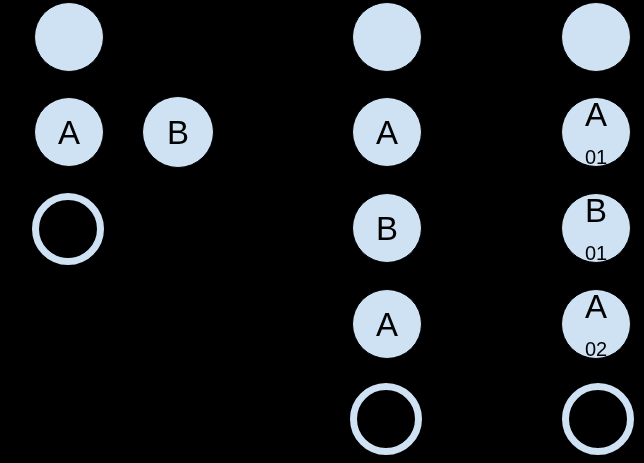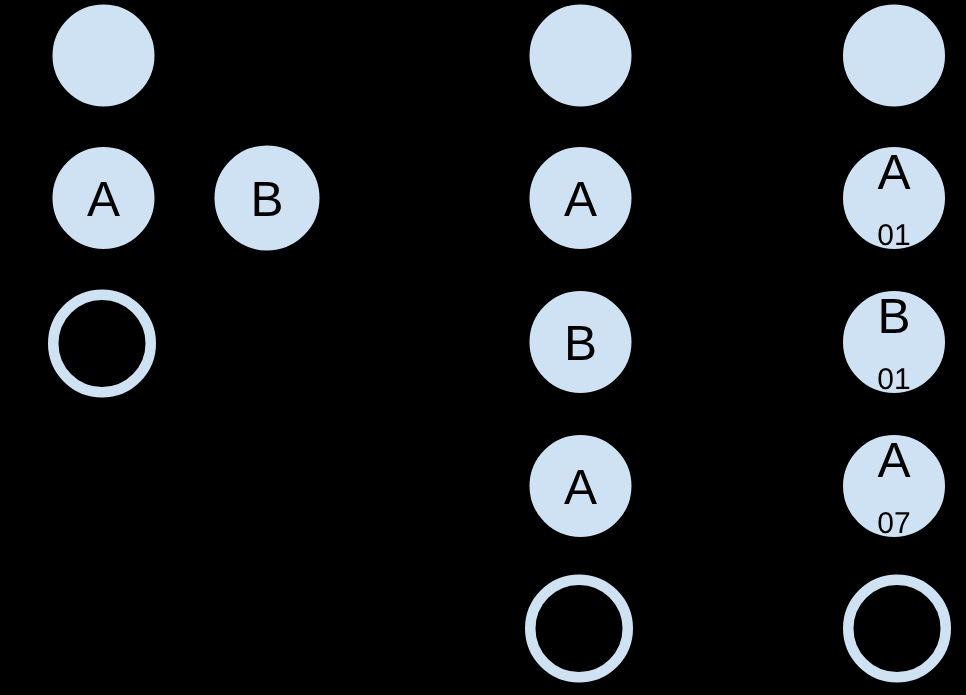--- a/index.html
+++ b/index.html
@@ -77,17 +77,17 @@
       <div class="node labeled" style="width: 70px; height: 70px; left: 561px; top: 97px; color: rgb(0, 0, 0); background: rgb(207, 226, 243); border-color: rgb(0, 0, 0);">
         <span class="label">A</span>
         <span class="sublabel">01</span>
       </div>
       <div class="node labeled" style="width: 70px; height: 70px; left: 561px; top: 193px; color: rgb(0, 0, 0); background: rgb(207, 226, 243); border-color: rgb(0, 0, 0);">
         <span class="label">B</span>
         <span class="sublabel">01</span>
       </div>
       <div class="node labeled" style="width: 70px; height: 70px; left: 561px; top: 289px; color: rgb(0, 0, 0); background: rgb(207, 226, 243); border-color: rgb(0, 0, 0);">
         <span class="label">A</span>
-        <span class="sublabel">07</span>
+        <span class="sublabel">02</span>
       </div>
       <div class="node ring" style="width: 72px; height: 72px; left: 562px; top: 383px; color: rgb(0, 0, 0); border-color: rgb(207, 226, 243);"></div>
     </div>
   </div>
 
 </body></html>

